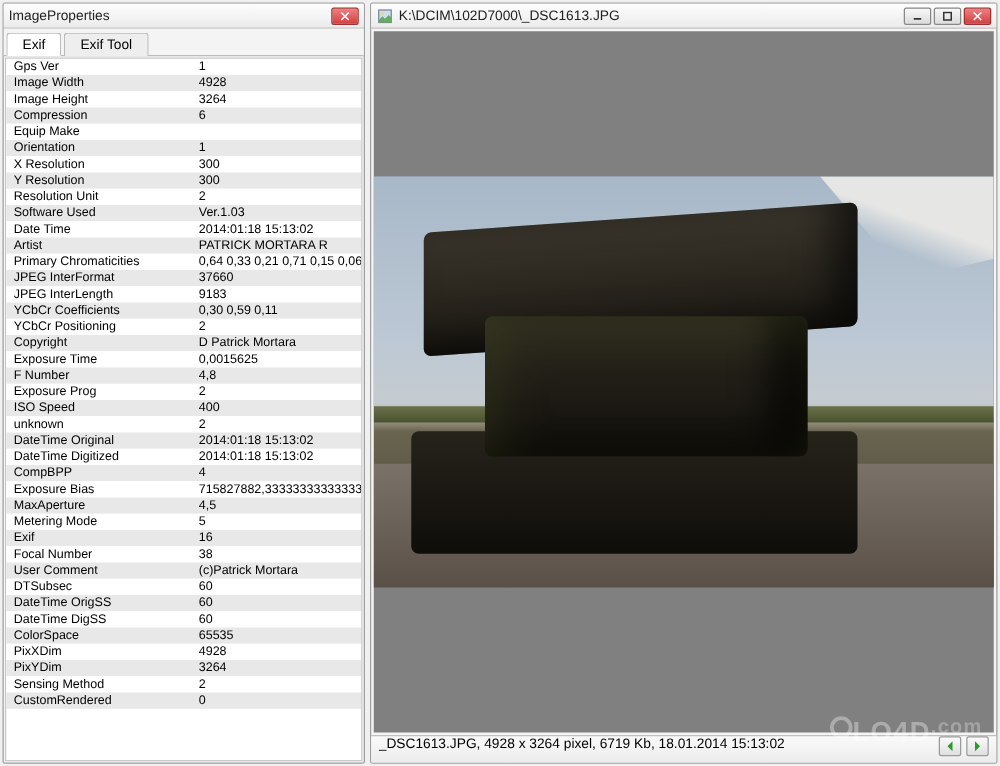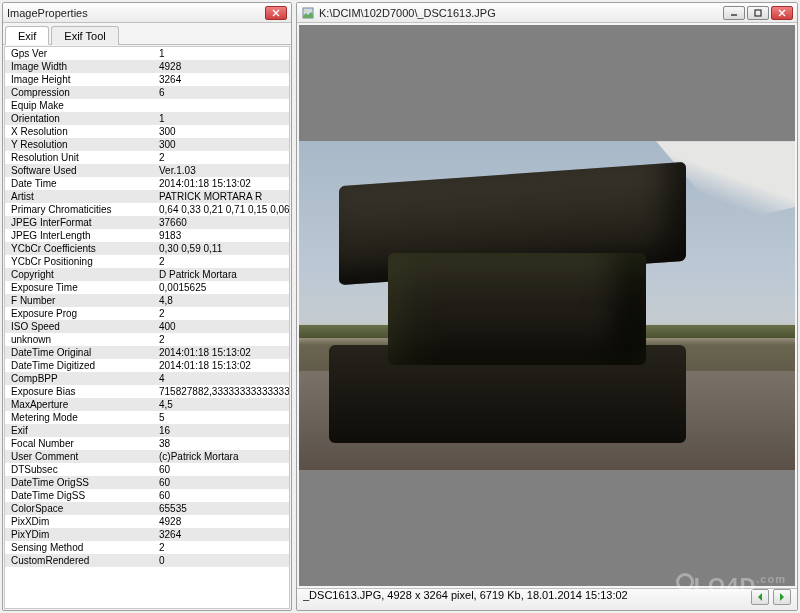--- a/index.html
+++ b/index.html
@@ -419,14 +419,14 @@
             <path d="M3 1 L7 5 L3 9 Z"></path>
           </svg>
       </div>
     </div>
   </div>
 </div>
 
 <div class="watermark">
   <span class="wm-circle"></span>
   <span>LO4D</span>
-  <span style="font-size:11px;opacity:.8">.com</span>
+  <span style="font-size:16px;opacity:.8">.com</span>
 </div>
 
 </body></html>

